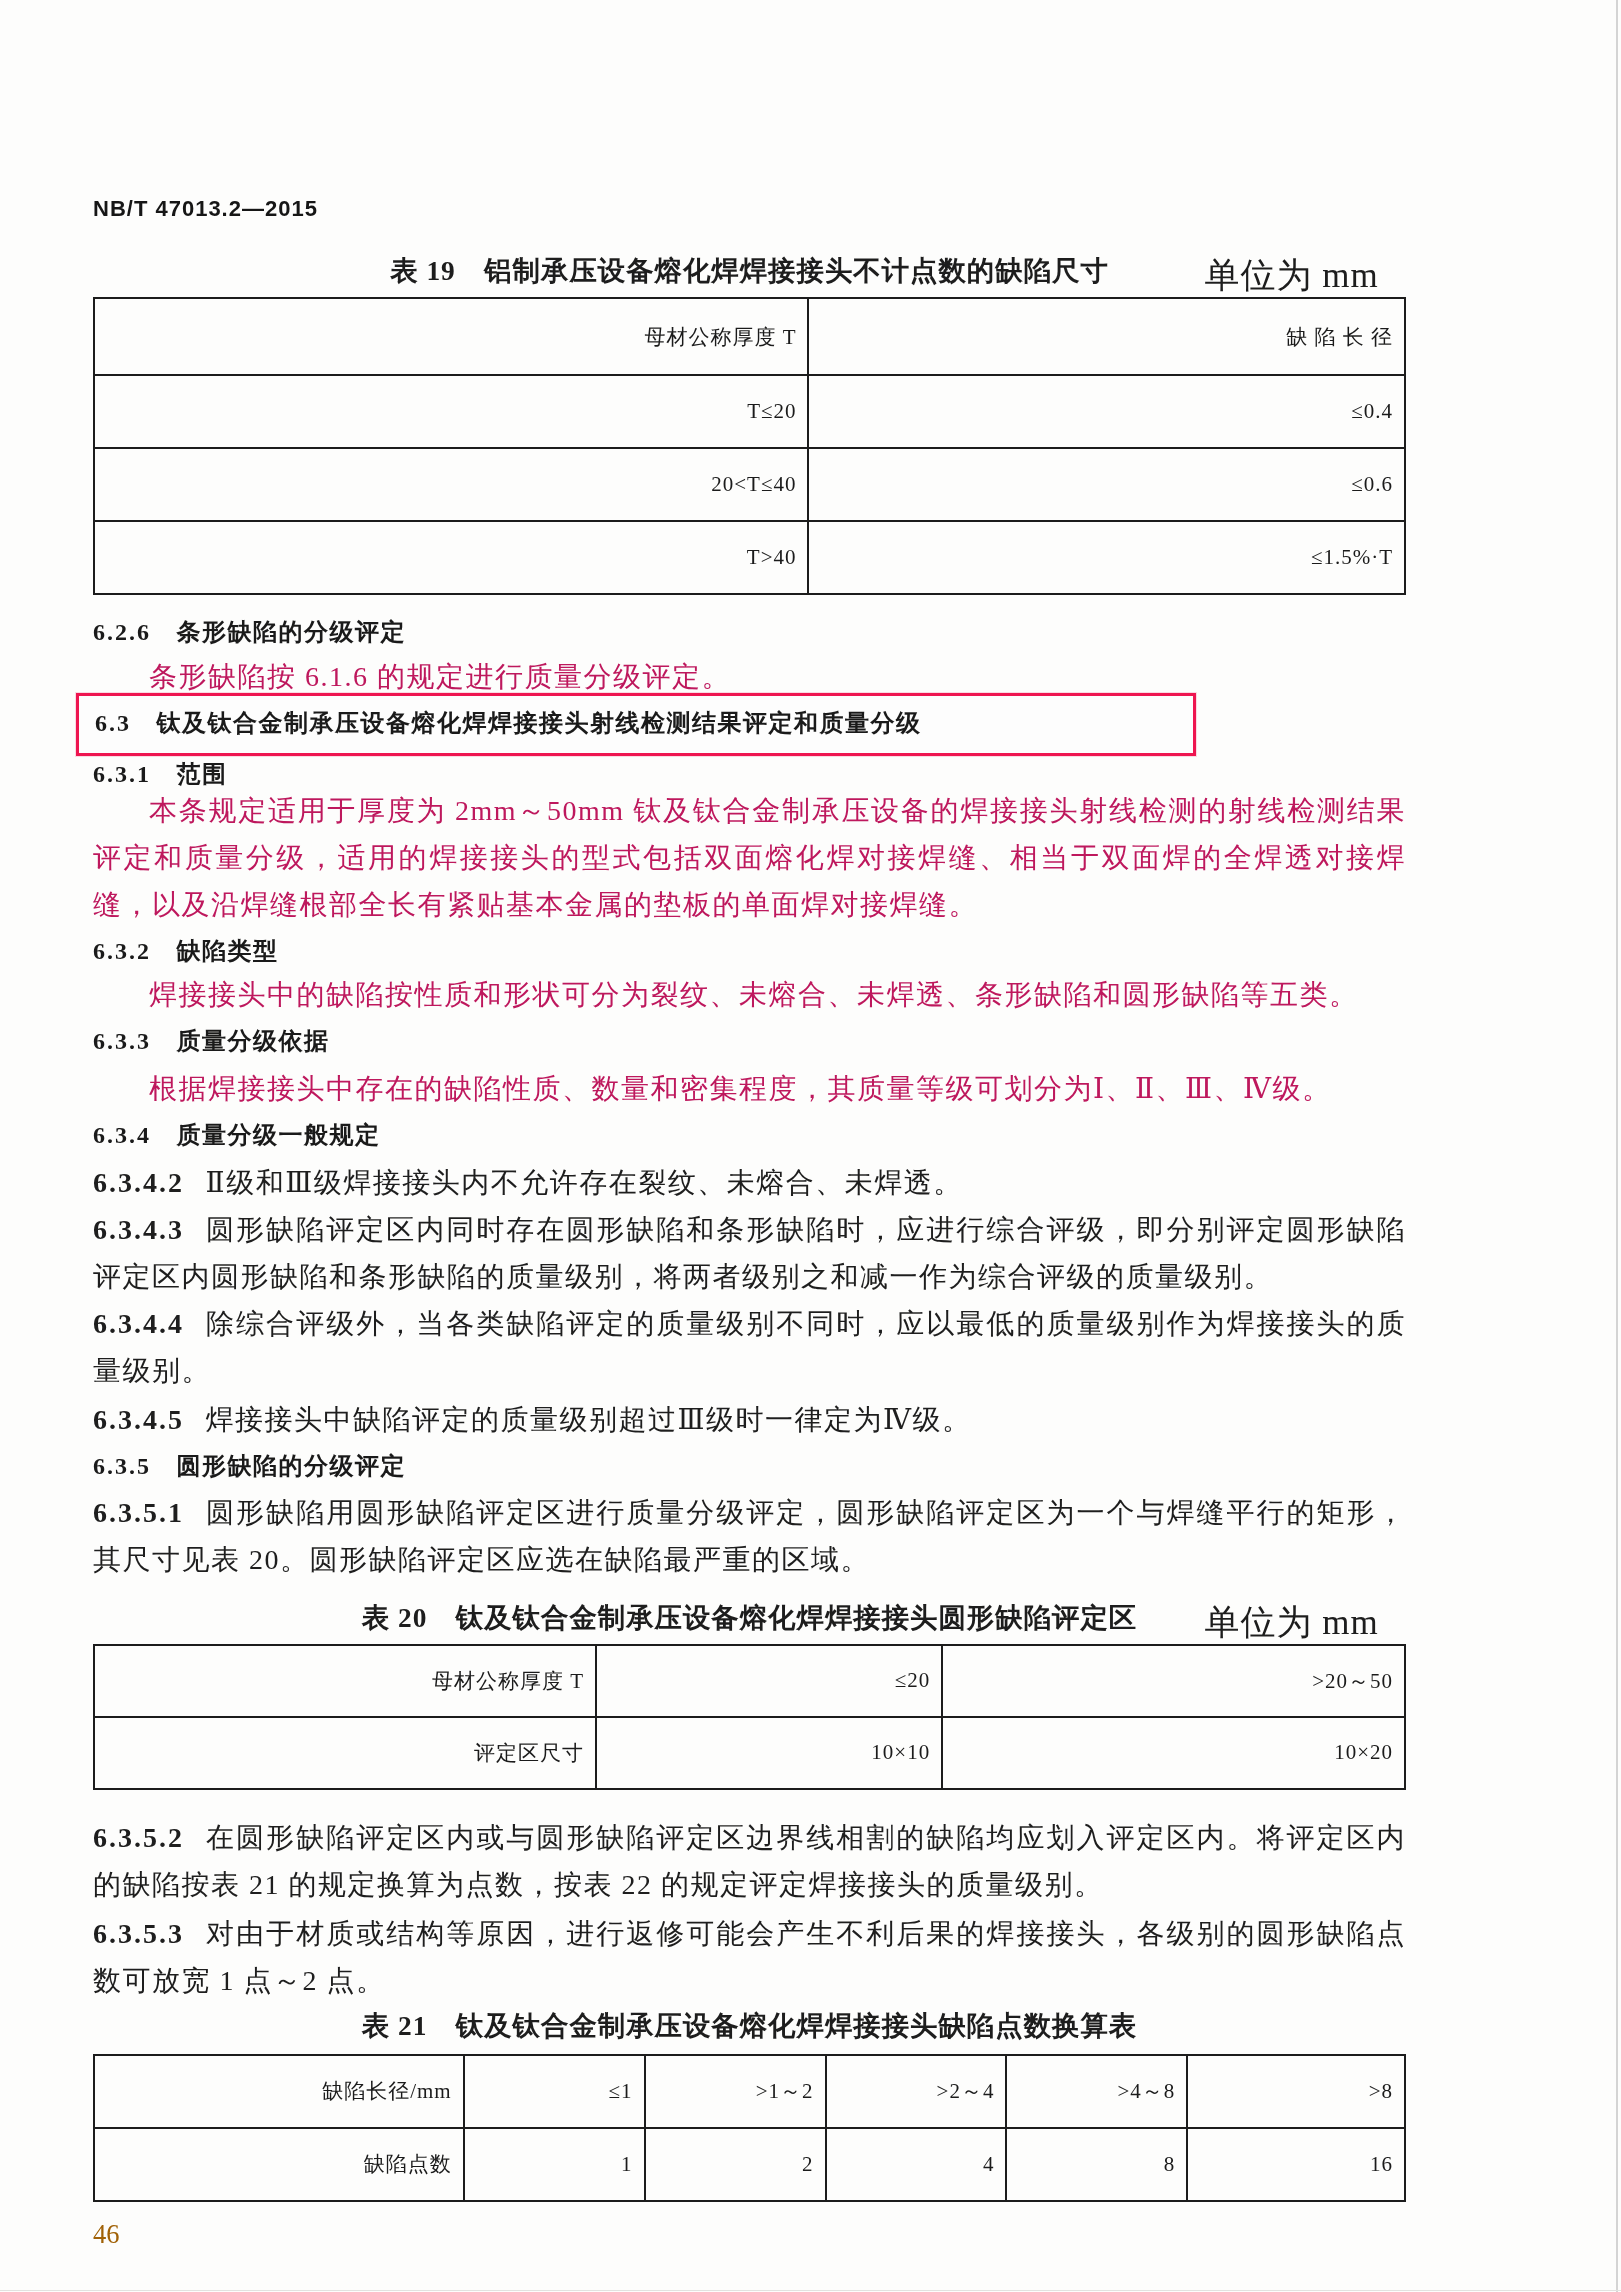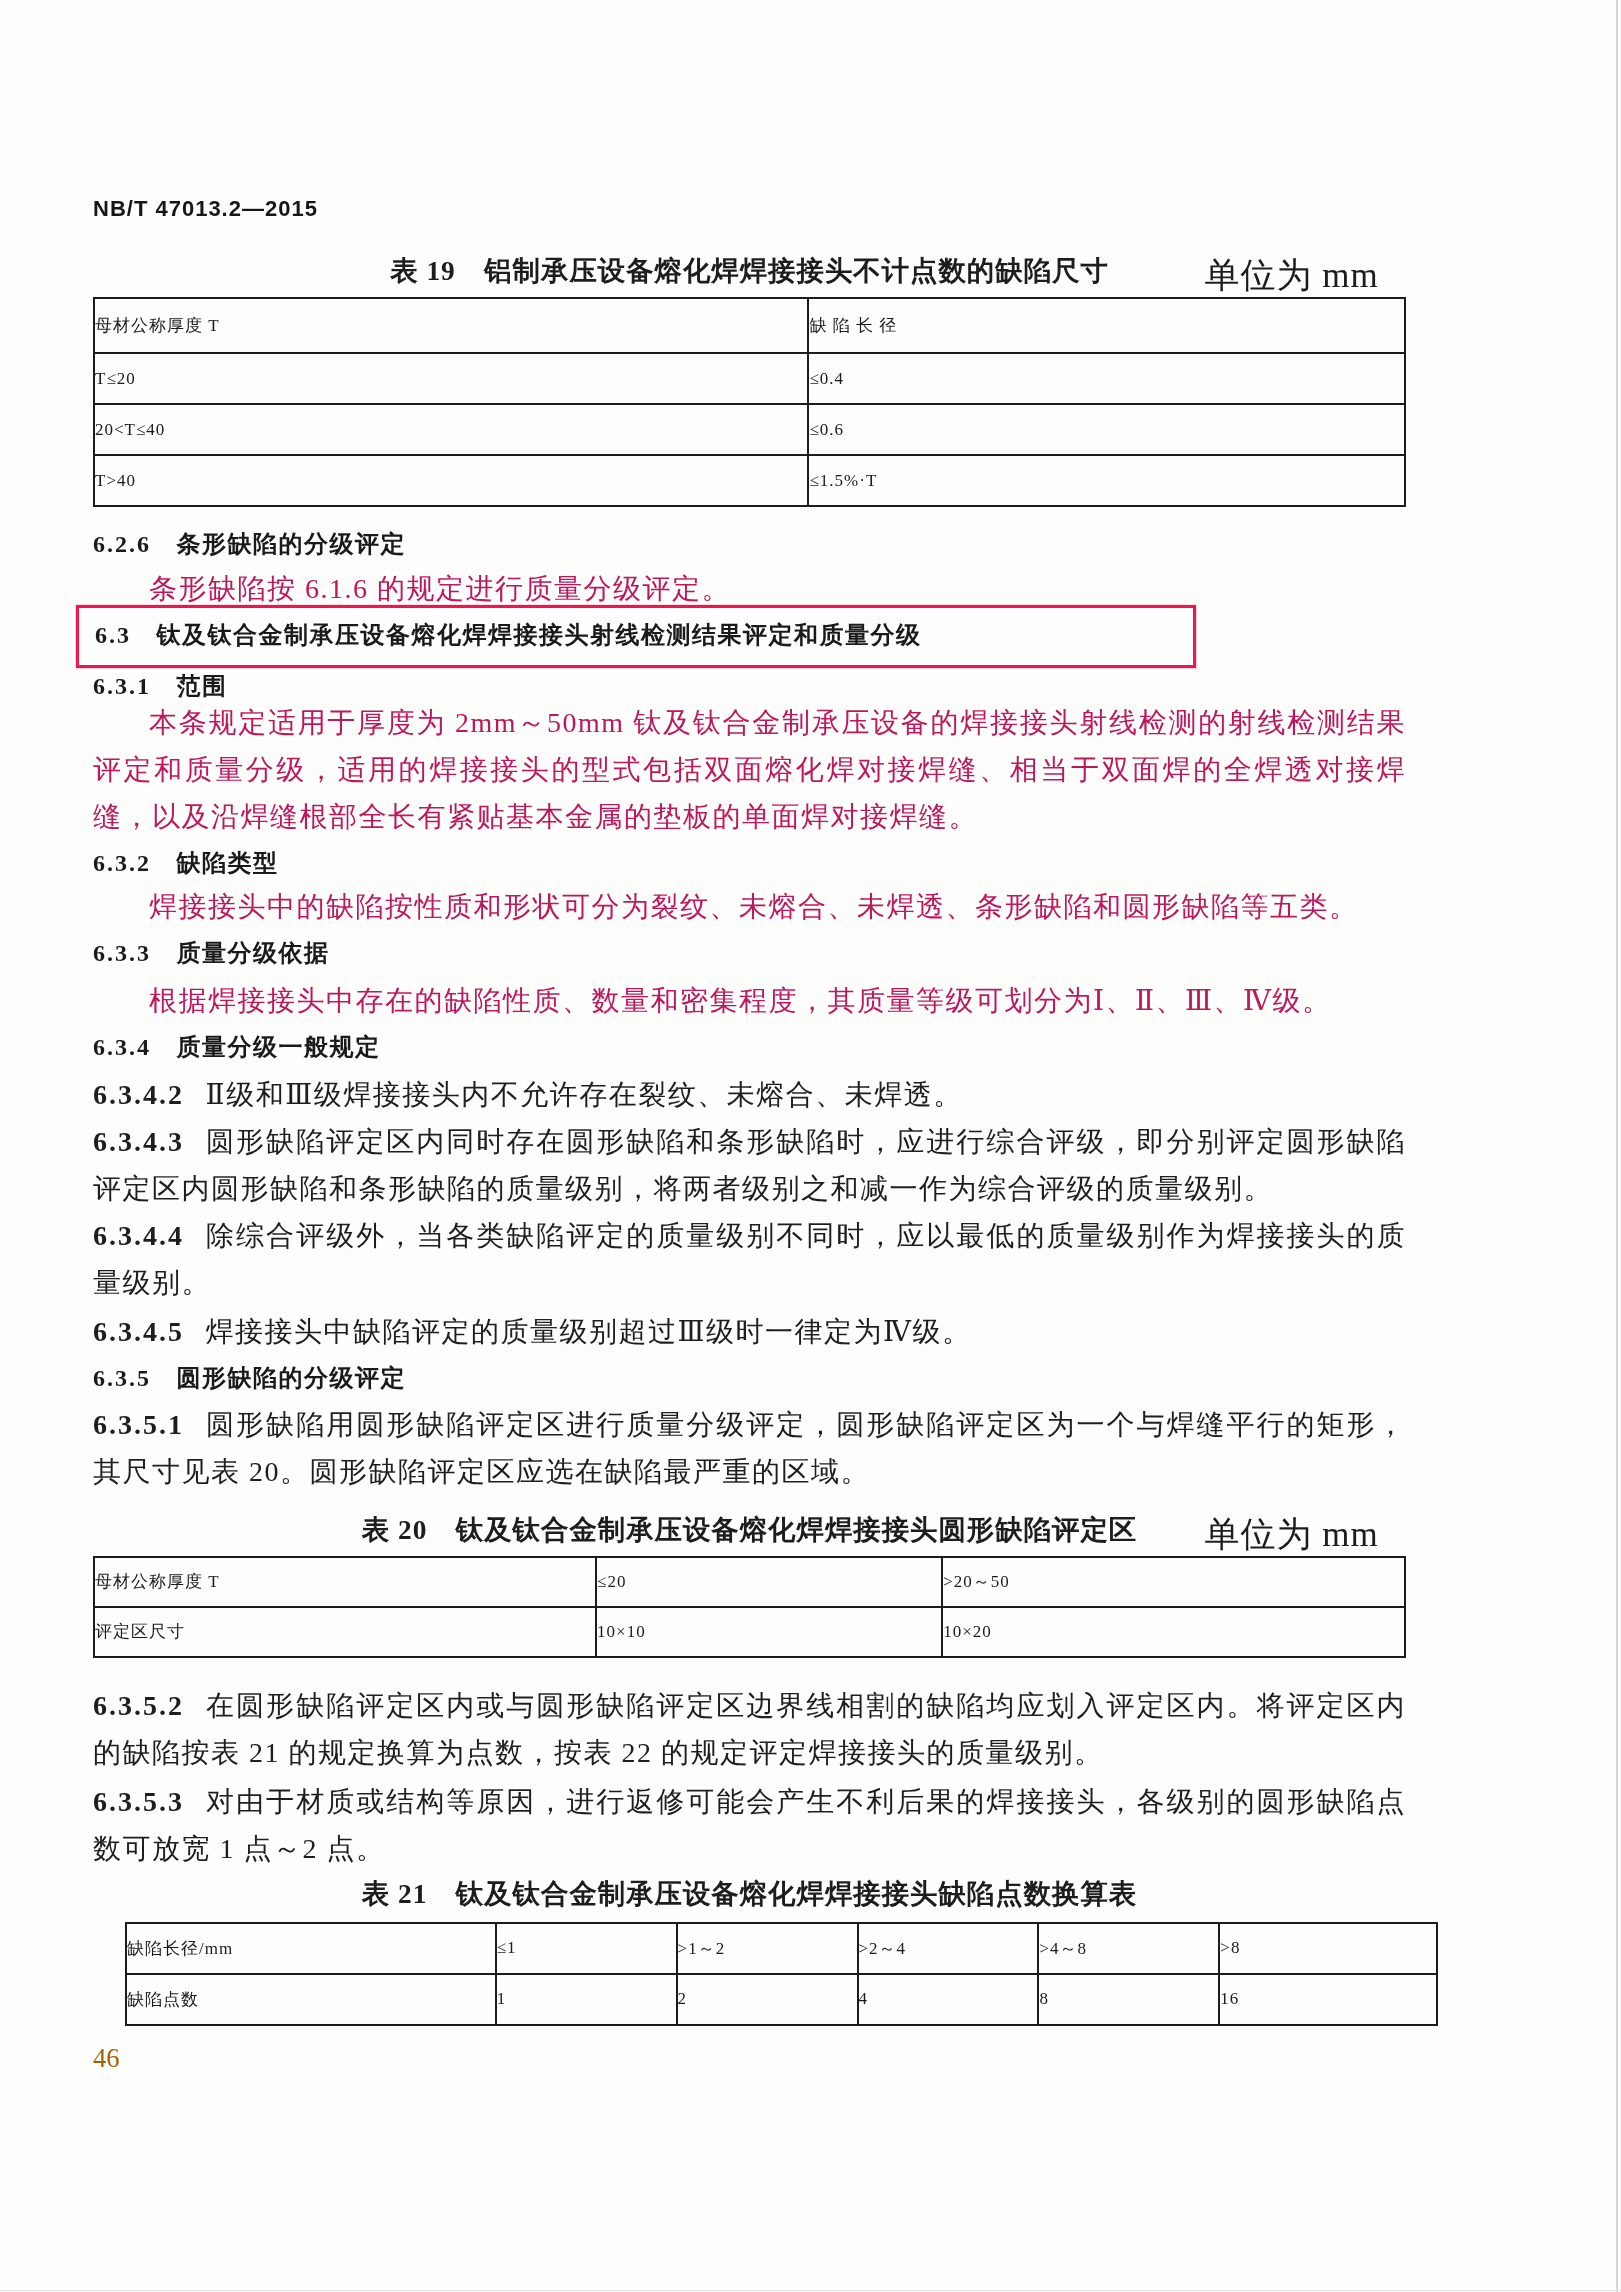--- a/index.html
+++ b/index.html
@@ -16,22 +16,22 @@
   .std-code{
     margin-top:192px;font-family:"Liberation Sans","DejaVu Sans",sans-serif;
     font-weight:700;font-size:22px;line-height:33px;letter-spacing:1px;color:#161616;
   }
 
   .cap-row{position:relative;text-align:center;font-weight:700;font-size:27.4px;line-height:39px;letter-spacing:1px;}
   .cap-row .unit{position:absolute;right:27.4px;top:3.9px;font-weight:400;font-size:35px;letter-spacing:1px;}
 
   table.t{border-collapse:collapse;width:100%;table-layout:fixed;margin-top:5.9px;}
   table.t th,table.t td{
-    border:2.9px solid #1c1c1c;text-align:left;vertical-align:middle;
-    font-weight:400;font-size:17px;letter-spacing:1px;padding:0;color:#1b1b1b;
+    border:2.9px solid #1c1c1c;text-align:right;vertical-align:middle;
+    font-weight:400;font-size:21px;letter-spacing:1px;padding:11px;color:#1b1b1b;
   }
   .t19 th{height:53px;}
   .t19 td{height:49px;}
   .t20 td{height:48px;}
   .t21 td{height:49px;}
 
   .hd{margin:0;font-weight:700;font-size:24px;line-height:47px;color:#1a1a1a;}
   .hd .num{font-weight:700;margin-right:25.5px;letter-spacing:2px;}
   .para{margin:0;line-height:47px;text-indent:2em;text-align:justify;color:#be185d;}
   .clause{margin:0;line-height:47px;text-align:justify;color:#1e1e1e;}
@@ -164,21 +164,21 @@
     <p class="clause" style="margin-top:24.5px;">
       <span class="num">6.3.5.2</span><span>在圆形缺陷评定区内或与圆形缺陷评定区边界线相割的缺陷均应划入评定区内。将评定区内的缺陷按表 21 的规定换算为点数，按表 22 的规定评定焊接接头的质量级别。</span>
     </p>
     <p class="clause" style="margin-top:2px;">
       <span class="num">6.3.5.3</span><span>对由于材质或结构等原因，进行返修可能会产生不利后果的焊接接头，各级别的圆形缺陷点数可放宽 1 点～2 点。</span>
     </p>
 
     <div class="cap-row" style="margin-top:2.9px;">
       <span class="cap">表 21　钛及钛合金制承压设备熔化焊焊接接头缺陷点数换算表</span>
     </div>
-    <table class="t t21" style="margin-top:7.8px;margin-left:32px;">
+    <table class="t t21" style="margin-top:7.8px;">
       <colgroup>
         <col style="width:28.2%">
           <col style="width:13.8%">
           <col style="width:13.8%">
         <col style="width:13.8%">
           <col style="width:13.8%">
           <col style="width:16.6%">
       </colgroup>
       <tbody>
         <tr>

